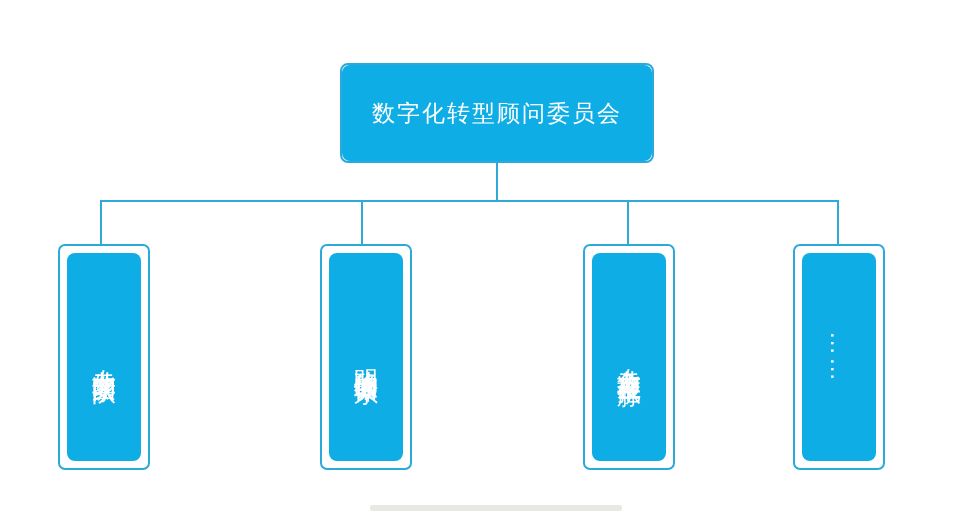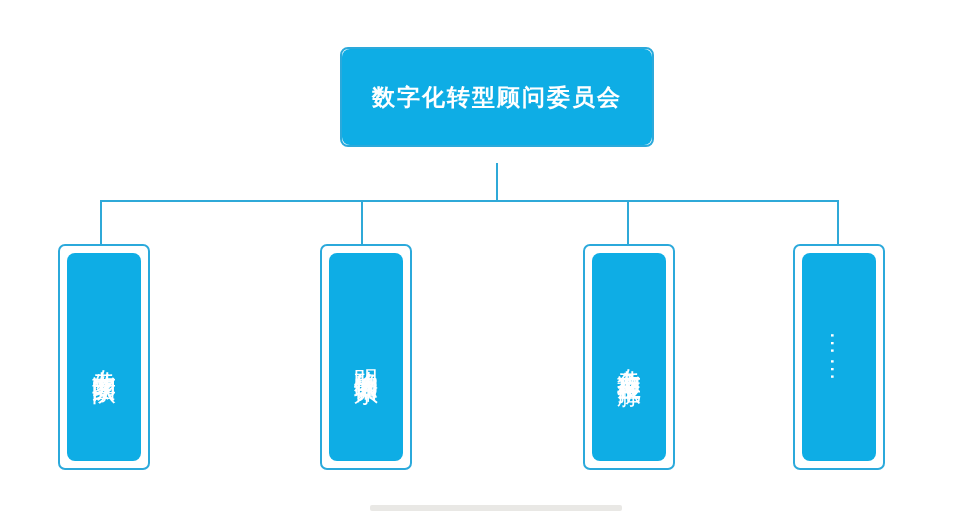--- a/index.html
+++ b/index.html
@@ -19,22 +19,22 @@
     position:absolute;
     border:2px solid var(--border);
     background:var(--bg);
   }
   .node .inner{
     width:100%;height:100%;
     background:var(--fill);
     display:flex;align-items:center;justify-content:center;
   }
   .root-box{
-    left:340px;top:47px;width:314px;height:100px;
-    border-radius:8px;font-weight:bold;
+    left:340px;top:63px;width:314px;height:100px;
+    border-radius:8px;
   }
   .root-box .inner{border-radius:8px;}
   .root-label{
     color:var(--text);
     font-size:23px;
     letter-spacing:2px;
     white-space:nowrap;
   }
 
   .child-box{

